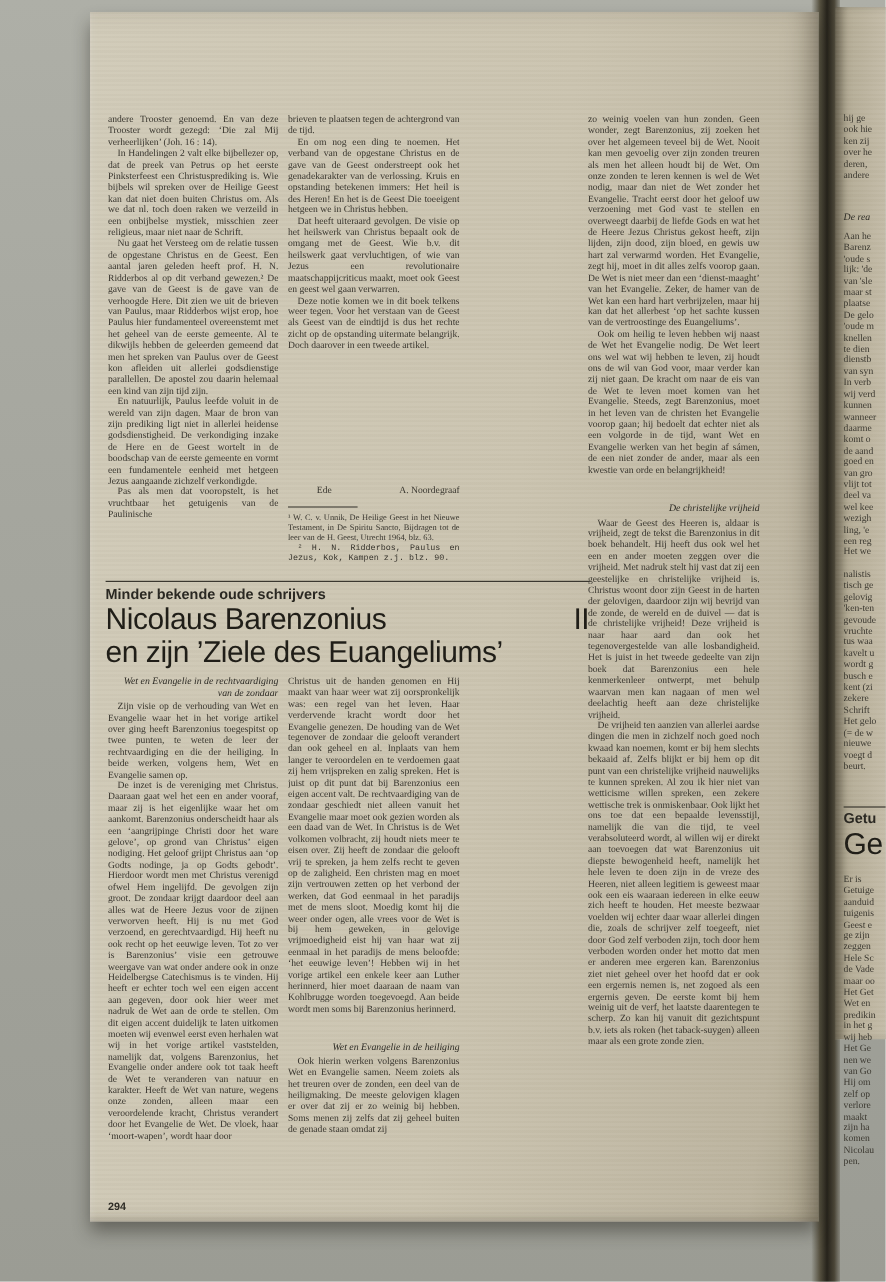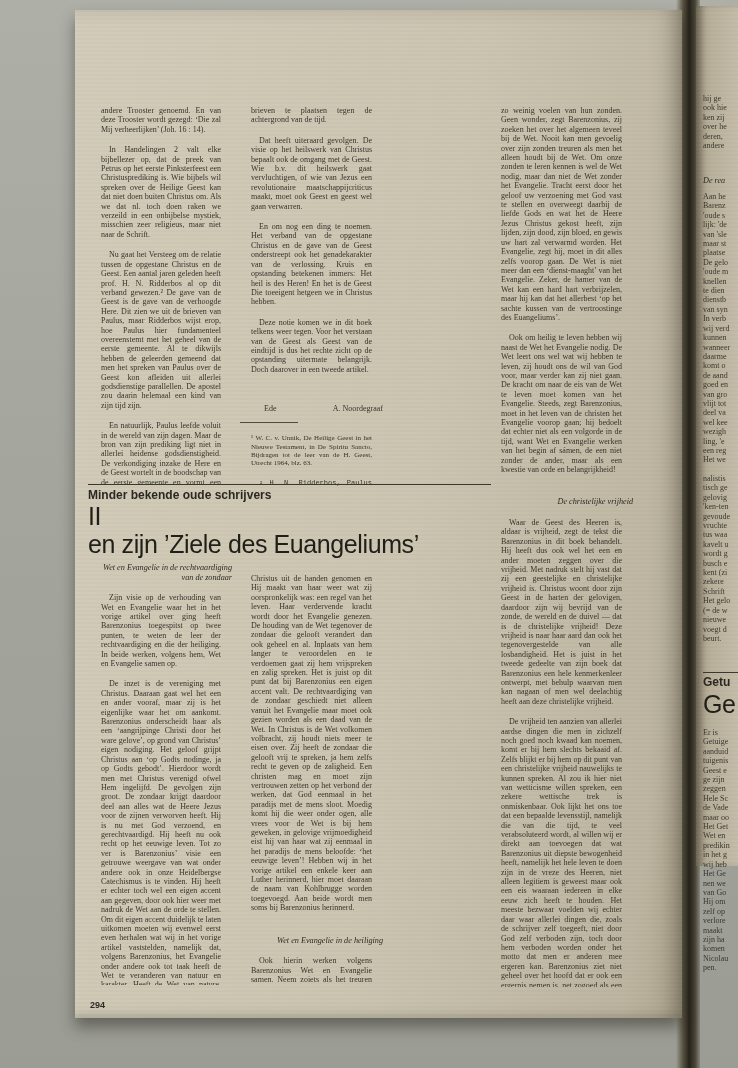--- a/index.html
+++ b/index.html
@@ -28,21 +28,21 @@
     box-shadow:inset 8px 0 10px -5px rgba(40,35,25,.6);
   }
   .texture{
     position:absolute;inset:0;pointer-events:none;
     background:repeating-linear-gradient(180deg,rgba(90,80,60,.025) 0 2px,rgba(255,255,255,.02) 2px 4px);
   }
   .col{
     position:absolute;font-size:8px;line-height:9.4px;color:#37342d;
     text-align:justify;overflow:hidden;hyphens:auto;-webkit-hyphens:auto;
   }
-  .col p{margin:11px;}
+  .col p{margin:0;}
   .col p + p{text-indent:8px;}
   .top-col1{left:15px;top:85px;width:142px;height:390px;}
   .top-col2{left:165px;top:85px;width:143px;height:392px;}
   .col3{left:415px;top:85px;width:143px;height:892px;}
   .bot-col1{left:15px;top:553px;width:142px;height:422px;}
   .bot-col2{left:165px;top:553px;width:143px;height:422px;}
   .col-flow{height:302px;overflow:hidden;}
   .signature{display:flex;justify-content:space-between;margin-top:7px;font-size:8px;padding-left:24px;}
   .fn-rule{width:58px;border-top:1px solid #4d4a41;margin:9px 0 4px;}
   .fn{font-size:7px;line-height:8.3px;margin:0;text-align:justify;}
@@ -106,22 +106,22 @@
       <p>andere Trooster genoemd. En van deze Trooster wordt gezegd: ‘Die zal Mij verheerlijken’ (Joh. 16 : 14).</p>
       <p>In Handelingen 2 valt elke bijbellezer op, dat de preek van Petrus op het eerste Pinksterfeest een Christusprediking is. Wie bijbels wil spreken over de Heilige Geest kan dat niet doen buiten Christus om. Als we dat nl. toch doen raken we verzeild in een onbijbelse mystiek, misschien zeer religieus, maar niet naar de Schrift.</p>
       <p>Nu gaat het Versteeg om de relatie tussen de opgestane Christus en de Geest. Een aantal jaren geleden heeft prof. H. N. Ridderbos al op dit verband gewezen.² De gave van de Geest is de gave van de verhoogde Here. Dit zien we uit de brieven van Paulus, maar Ridderbos wijst erop, hoe Paulus hier fundamenteel overeenstemt met het geheel van de eerste gemeente. Al te dikwijls hebben de geleerden gemeend dat men het spreken van Paulus over de Geest kon afleiden uit allerlei godsdienstige parallellen. De apostel zou daarin helemaal een kind van zijn tijd zijn.</p>
       <p>En natuurlijk, Paulus leefde voluit in de wereld van zijn dagen. Maar de bron van zijn prediking ligt niet in allerlei heidense godsdienstigheid. De verkondiging inzake de Here en de Geest wortelt in de boodschap van de eerste gemeente en vormt een fundamentele eenheid met hetgeen Jezus aangaande zichzelf verkondigde.</p>
       <p>Pas als men dat vooropstelt, is het vruchtbaar het getuigenis van de Paulinische</p>
     </div>
 
     <div class="col top-col2">
       <div class="col-flow">
         <p>brieven te plaatsen tegen de achtergrond van de tijd.</p>
+        <p>En om nog een ding te noemen. Het verband van de opgestane Christus en de gave van de Geest onderstreept ook het genadekarakter van de verlossing. Kruis en opstanding betekenen immers: Het heil is des Heren! En het is de Geest Die toeeigent hetgeen we in Christus hebben.</p>
         <p>Dat heeft uiteraard gevolgen. De visie op het heilswerk van Christus bepaalt ook de omgang met de Geest. Wie b.v. dit heilswerk gaat vervluchtigen, of wie van Jezus een revolutionaire maatschappijcriticus maakt, moet ook Geest en geest wel gaan verwarren.</p>
-        <p>En om nog een ding te noemen. Het verband van de opgestane Christus en de gave van de Geest onderstreept ook het genadekarakter van de verlossing. Kruis en opstanding betekenen immers: Het heil is des Heren! En het is de Geest Die toeeigent hetgeen we in Christus hebben.</p>
         <p>Deze notie komen we in dit boek telkens weer tegen. Voor het verstaan van de Geest als Geest van de eindtijd is dus het rechte zicht op de opstanding uitermate belangrijk. Doch daarover in een tweede artikel.</p>
       </div>
       <div class="signature">
         <span>Ede</span>
         <span>A. Noordegraaf</span>
       </div>
       <div class="fn-rule"></div>
       <p class="fn">¹ W. C. v. Unnik, De Heilige Geest in het Nieuwe Testament, in De Spiritu Sancto, Bijdragen tot de leer van de H. Geest, Utrecht 1964, blz. 63.</p>
       <p class="fn">² H. N. Ridderbos, Paulus en Jezus, Kok, Kampen z.j. blz. 90.</p>
     </div>
@@ -130,20 +130,21 @@
       <p>zo weinig voelen van hun zonden. Geen wonder, zegt Barenzonius, zij zoeken het over het algemeen teveel bij de Wet. Nooit kan men gevoelig over zijn zonden treuren als men het alleen houdt bij de Wet. Om onze zonden te leren kennen is wel de Wet nodig, maar dan niet de Wet zonder het Evangelie. Tracht eerst door het geloof uw verzoening met God vast te stellen en overweegt daarbij de liefde Gods en wat het de Heere Jezus Christus gekost heeft, zijn lijden, zijn dood, zijn bloed, en gewis uw hart zal verwarmd worden. Het Evangelie, zegt hij, moet in dit alles zelfs voorop gaan. De Wet is niet meer dan een ‘dienst-maaght’ van het Evangelie. Zeker, de hamer van de Wet kan een hard hart verbrijzelen, maar hij kan dat het allerbest ‘op het sachte kussen van de vertroostinge des Euangeliums’.</p>
       <p>Ook om heilig te leven hebben wij naast de Wet het Evangelie nodig. De Wet leert ons wel wat wij hebben te leven, zij houdt ons de wil van God voor, maar verder kan zij niet gaan. De kracht om naar de eis van de Wet te leven moet komen van het Evangelie. Steeds, zegt Barenzonius, moet in het leven van de christen het Evangelie voorop gaan; hij bedoelt dat echter niet als een volgorde in de tijd, want Wet en Evangelie werken van het begin af sámen, de een niet zonder de ander, maar als een kwestie van orde en belangrijkheid!</p>
       <p class="subhead">De christelijke vrijheid</p>
       <p>Waar de Geest des Heeren is, aldaar is vrijheid, zegt de tekst die Barenzonius in dit boek behandelt. Hij heeft dus ook wel het een en ander moeten zeggen over die vrijheid. Met nadruk stelt hij vast dat zij een geestelijke en christelijke vrijheid is. Christus woont door zijn Geest in de harten der gelovigen, daardoor zijn wij bevrijd van de zonde, de wereld en de duivel — dat is de christelijke vrijheid! Deze vrijheid is naar haar aard dan ook het tegenovergestelde van alle losbandigheid. Het is juist in het tweede gedeelte van zijn boek dat Barenzonius een hele kenmerkenleer ontwerpt, met behulp waarvan men kan nagaan of men wel deelachtig heeft aan deze christelijke vrijheid.</p>
       <p>De vrijheid ten aanzien van allerlei aardse dingen die men in zichzelf noch goed noch kwaad kan noemen, komt er bij hem slechts bekaaid af. Zelfs blijkt er bij hem op dit punt van een christelijke vrijheid nauwelijks te kunnen spreken. Al zou ik hier niet van wetticisme willen spreken, een zekere wettische trek is onmiskenbaar. Ook lijkt het ons toe dat een bepaalde levensstijl, namelijk die van die tijd, te veel verabsoluteerd wordt, al willen wij er direkt aan toevoegen dat wat Barenzonius uit diepste bewogenheid heeft, namelijk het hele leven te doen zijn in de vreze des Heeren, niet alleen legitiem is geweest maar ook een eis waaraan iedereen in elke eeuw zich heeft te houden. Het meeste bezwaar voelden wij echter daar waar allerlei dingen die, zoals de schrijver zelf toegeeft, niet door God zelf verboden zijn, toch door hem verboden worden onder het motto dat men er anderen mee ergeren kan. Barenzonius ziet niet geheel over het hoofd dat er ook een ergernis nemen is, net zogoed als een ergernis geven. De eerste komt bij hem weinig uit de verf, het laatste daarentegen te scherp. Zo kan hij vanuit dit gezichtspunt b.v. iets als roken (het taback-suygen) alleen maar als een grote zonde zien.</p>
     </div>
 
     <div class="title-block">
       <div class="kicker">Minder bekende oude schrijvers</div>
       <div class="headline-row">
+        <span>Nicolaus Barenzonius</span>
         <span>II</span>
       </div>
       <div class="headline">en zijn ’Ziele des Euangeliums’</div>
     </div>
 
     <div class="col bot-col1">
       <p class="subhead first">Wet en Evangelie in de rechtvaardiging van de zondaar</p>
       <p>Zijn visie op de verhouding van Wet en Evangelie waar het in het vorige artikel over ging heeft Barenzonius toegespitst op twee punten, te weten de leer der rechtvaardiging en die der heiliging. In beide werken, volgens hem, Wet en Evangelie samen op.</p>
       <p>De inzet is de vereniging met Christus. Daaraan gaat wel het een en ander vooraf, maar zij is het eigenlijke waar het om aankomt. Barenzonius onderscheidt haar als een ‘aangrijpinge Christi door het ware gelove’, op grond van Christus’ eigen nodiging. Het geloof grijpt Christus aan ‘op Godts nodinge, ja op Godts gebodt’. Hierdoor wordt men met Christus verenigd ofwel Hem ingelijfd. De gevolgen zijn groot. De zondaar krijgt daardoor deel aan alles wat de Heere Jezus voor de zijnen verworven heeft. Hij is nu met God verzoend, en gerechtvaardigd. Hij heeft nu ook recht op het eeuwige leven. Tot zo ver is Barenzonius’ visie een getrouwe weergave van wat onder andere ook in onze Heidelbergse Catechismus is te vinden. Hij heeft er echter toch wel een eigen accent aan gegeven, door ook hier weer met nadruk de Wet aan de orde te stellen. Om dit eigen accent duidelijk te laten uitkomen moeten wij evenwel eerst even herhalen wat wij in het vorige artikel vaststelden, namelijk dat, volgens Barenzonius, het Evangelie onder andere ook tot taak heeft de Wet te veranderen van natuur en karakter. Heeft de Wet van nature, wegens onze zonden, alleen maar een veroordelende kracht, Christus verandert door het Evangelie de Wet. De vloek, haar ‘moort-wapen’, wordt haar door</p>
     </div>

